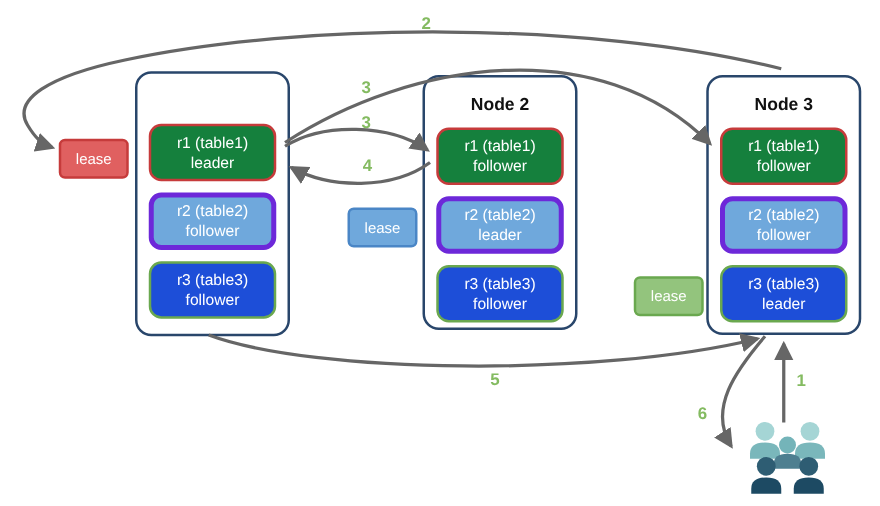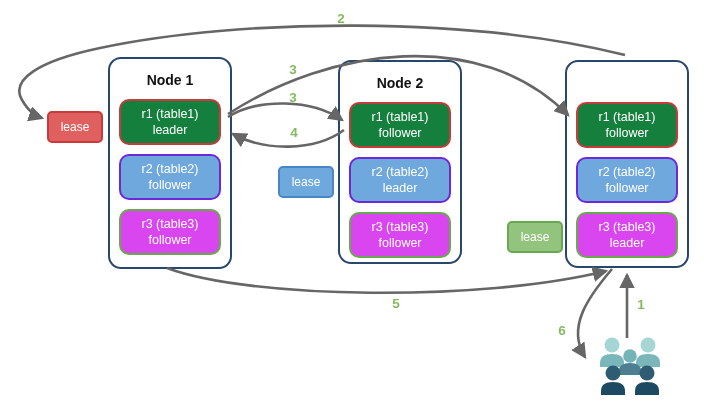--- a/index.html
+++ b/index.html
@@ -19,22 +19,22 @@
     position:absolute;top:13px;left:0;width:100%;text-align:center;
     font-size:14px;font-weight:bold;color:#111111;
   }
   .box{
     position:absolute;left:9px;right:9px;height:46px;border-radius:10px;
     box-sizing:border-box;display:flex;flex-direction:column;align-items:center;justify-content:center;
     color:#ffffff;font-size:12.5px;line-height:1.3;text-align:center;
   }
   .box.r1{top:40px;} .box.r2{top:95px;} .box.r3{top:150px;}
   .box.red{background:#15803d;border:2px solid #c63b3b;}
-  .box.blue{background:#6fa8dc;border:2px solid #6d28d9;}
-  .box.green{background:#d946ef;border:2px solid #6aa84f;align-items:center;}
+  .box.blue{background:#6fa8dc;border:4px solid #6d28d9;}
+  .box.green{background:#1d4ed8;border:2px solid #6aa84f;align-items:center;}
   
   .lease{
     position:absolute;width:56px;height:32px;border-radius:5px;box-sizing:border-box;
     display:flex;align-items:center;justify-content:center;
     color:#ffffff;font-size:12px;
   }
   .lease.red{left:47px;top:111px;background:#e06060;border:2px solid #c63b3b;}
   .lease.blue{left:278px;top:166px;background:#6fa8dc;border:2px solid #4a86c6;}
   .lease.green{left:507px;top:221px;background:#93c47d;border:2px solid #6aa84f;}
   
@@ -46,21 +46,20 @@
   svg.arrows{position:absolute;left:0;top:0;pointer-events:none;}
   
   .users{position:absolute;left:597px;top:335px;}
 </style>
 </head>
 <body>
 
 <div class="canvas">
 
   <div class="node node1">
-    <div class="node-title">Node 1</div>
     <div class="box red r1">
       <span>r1 (table1)</span>
       <span>leader</span>
     </div>
     <div class="box blue r2">
       <span>r2 (table2)</span>
       <span>follower</span>
     </div>
     <div class="box green r3">
       <span>r3 (table3)</span>
@@ -78,20 +77,21 @@
       <span>r2 (table2)</span>
       <span>leader</span>
     </div>
     <div class="box green r3">
       <span>r3 (table3)</span>
       <span>follower</span>
     </div>
   </div>
 
   <div class="node node3">
+    <div class="node-title">Node 3</div>
     <div class="box red r1">
       <span>r1 (table1)</span>
       <span>follower</span>
     </div>
     <div class="box blue r2">
       <span>r2 (table2)</span>
       <span>follower</span>
     </div>
     <div class="box green r3">
       <span>r3 (table3)</span>

